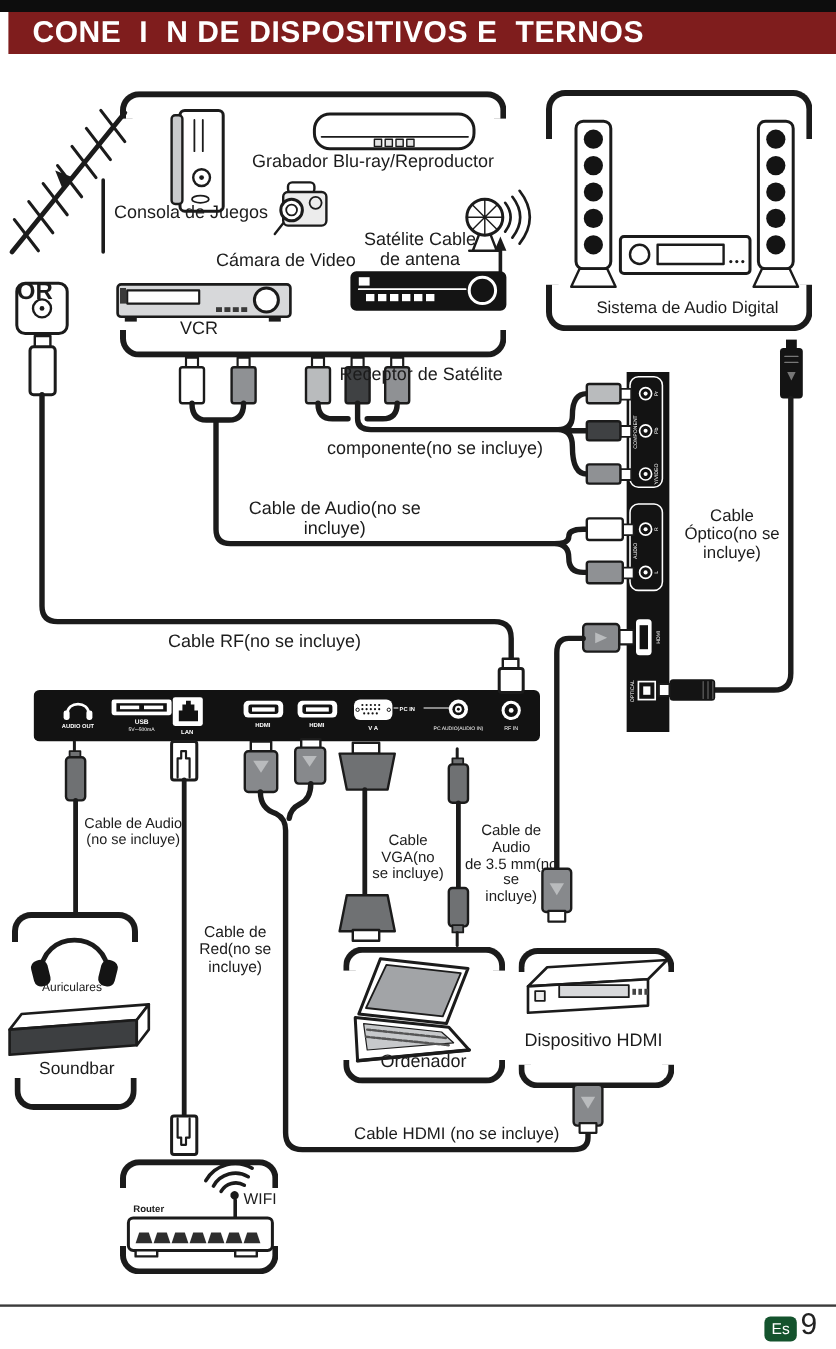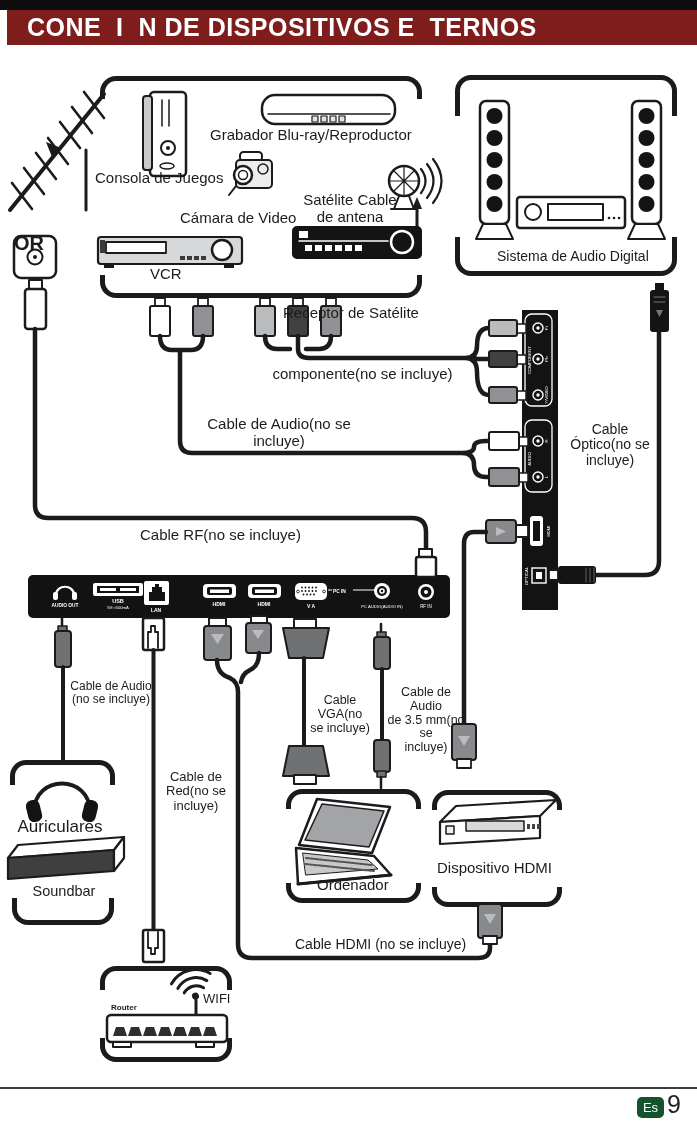--- a/index.html
+++ b/index.html
@@ -493,21 +493,21 @@
     <div>Cable VGA(no</div>
     <div>se incluye)</div>
   </div>
   <div class="lbl ctr" style="left:385px;top:686px;width:82px;font-size:12.5px;">
     <div>Cable de Audio</div>
     <div>de 3.5 mm(no se</div>
     <div>incluye)</div>
   </div>
   <div class="lbl" style="left:295px;top:937px;font-size:14px;">Cable HDMI (no se incluye)</div>
 
-  <div class="lbl ctr" style="left:16px;top:818px;width:88px;font-size:17px;">Auriculares</div>
+  <div class="lbl ctr" style="left:16px;top:818px;width:88px;font-size:10px;">Auriculares</div>
   <div class="lbl ctr" style="left:20px;top:884px;width:88px;font-size:14.5px;">Soundbar</div>
   <div class="lbl" style="left:317px;top:877px;">Ordenador</div>
   <div class="lbl" style="left:437px;top:860px;">Dispositivo HDMI</div>
   <div class="lbl" style="left:203px;top:992px;font-size:13px;">WIFI</div>
   <div class="lbl" style="left:111px;top:1004px;font-size:8px;font-weight:bold;">Router</div>
 
   <div class="footline"></div>
   <div class="esbadge">Es</div>
   <div class="pagenum">9</div>
 

